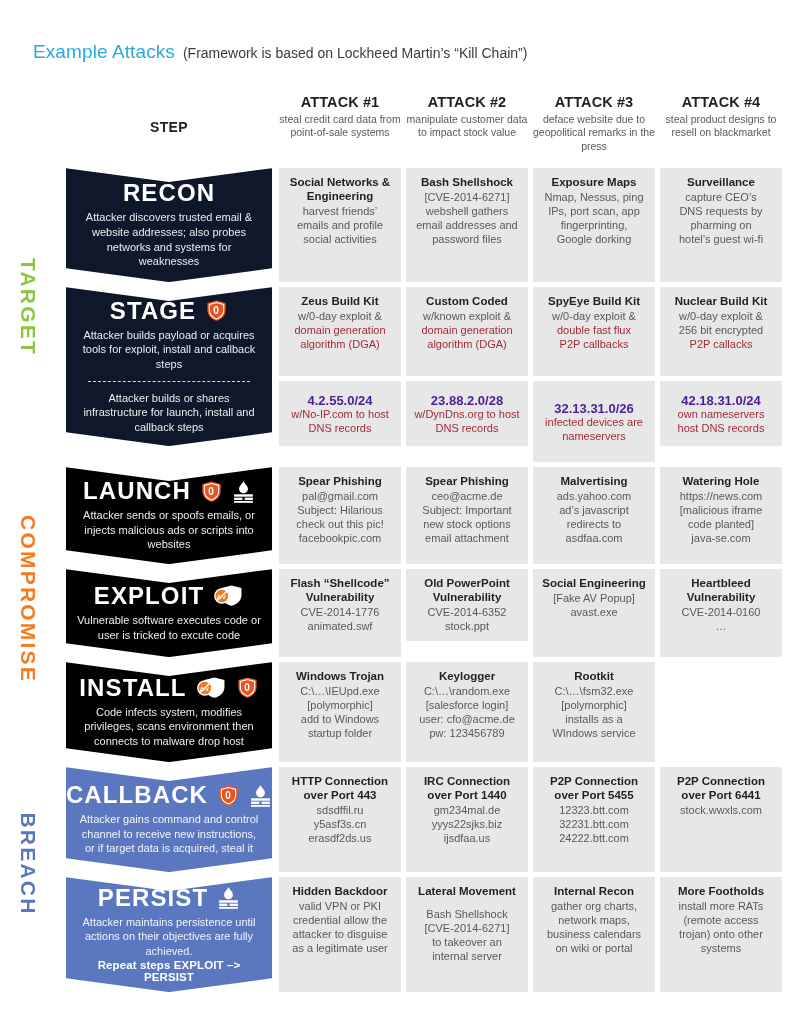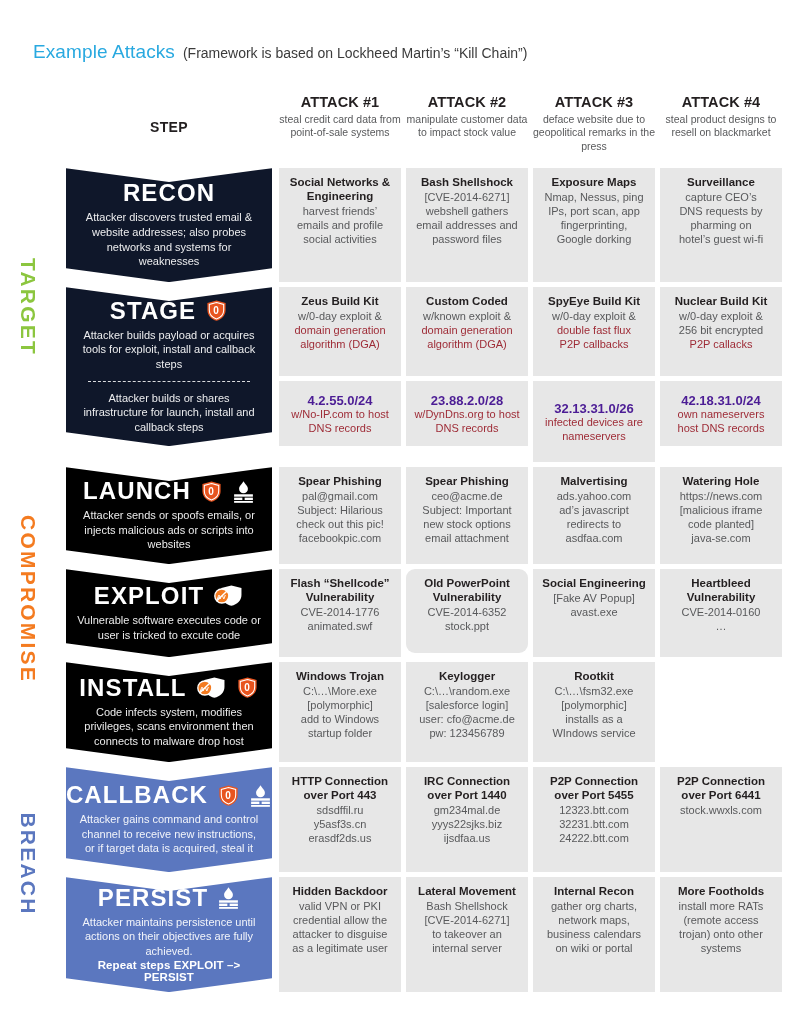--- a/index.html
+++ b/index.html
@@ -425,21 +425,21 @@
           <div class="step-desc">Vulnerable software executes code or user is tricked to excute code</div>
           <div class="notch-bot" style="bottom: 0px;"></div>
         </div>
         <div class="cell first" style="height: 88px;">
           <div class="cell-title">Flash “Shellcode” Vulnerability</div>
           <div class="cell-body">
             <div>CVE-2014-1776</div>
             <div>animated.swf</div>
           </div>
         </div>
-        <div class="cell" style="height: 84px; border-radius: 9px;">
+        <div class="cell" style="height: 72px;">
           <div class="cell-title">Old PowerPoint Vulnerability</div>
           <div class="cell-body">
             <div>CVE-2014-6352</div>
             <div>stock.ppt</div>
           </div>
         </div>
         <div class="cell" style="height: 88px;">
           <div class="cell-title">Social Engineering</div>
           <div class="cell-body">
             <div>[Fake AV Popup]</div>
@@ -476,21 +476,21 @@
                 <text x="12" y="15.4" font-family="Liberation Sans, sans-serif" font-size="10.5" font-weight="bold" fill="#fff" text-anchor="middle">0</text>
               </svg>
             </span>
           </div>
           <div class="step-desc">Code infects system, modifies privileges, scans environment then connects to malware drop host</div>
           <div class="notch-bot" style="bottom: 0px;"></div>
         </div>
         <div class="cell first" style="height: 100px;">
           <div class="cell-title">Windows Trojan</div>
           <div class="cell-body">
-            <div>C:\…\More.exe</div>
+            <div>C:\…\IEUpd.exe</div>
             <div>[polymorphic]</div>
             <div>add to Windows</div>
             <div>startup folder</div>
           </div>
         </div>
         <div class="cell" style="height: 100px;">
           <div class="cell-title">Keylogger</div>
           <div class="cell-body">
             <div>C:\…\random.exe</div>
             <div>[salesforce login]</div>
@@ -587,21 +587,21 @@
         </div>
         <div class="cell first" style="height: 115px;">
           <div class="cell-title">Hidden Backdoor</div>
           <div class="cell-body">
             <div>valid VPN or PKI</div>
             <div>credential allow the</div>
             <div>attacker to disguise</div>
             <div>as a legitimate user</div>
           </div>
         </div>
-        <div class="cell" style="height: 115px;">
+        <div class="cell" style="height: 115px; gap: 8px;">
           <div class="cell-title">Lateral Movement</div>
           <div class="cell-body">
             <div>Bash Shellshock</div>
             <div>[CVE-2014-6271]</div>
             <div>to takeover an</div>
             <div>internal server</div>
           </div>
         </div>
         <div class="cell" style="height: 115px;">
           <div class="cell-title">Internal Recon</div>

